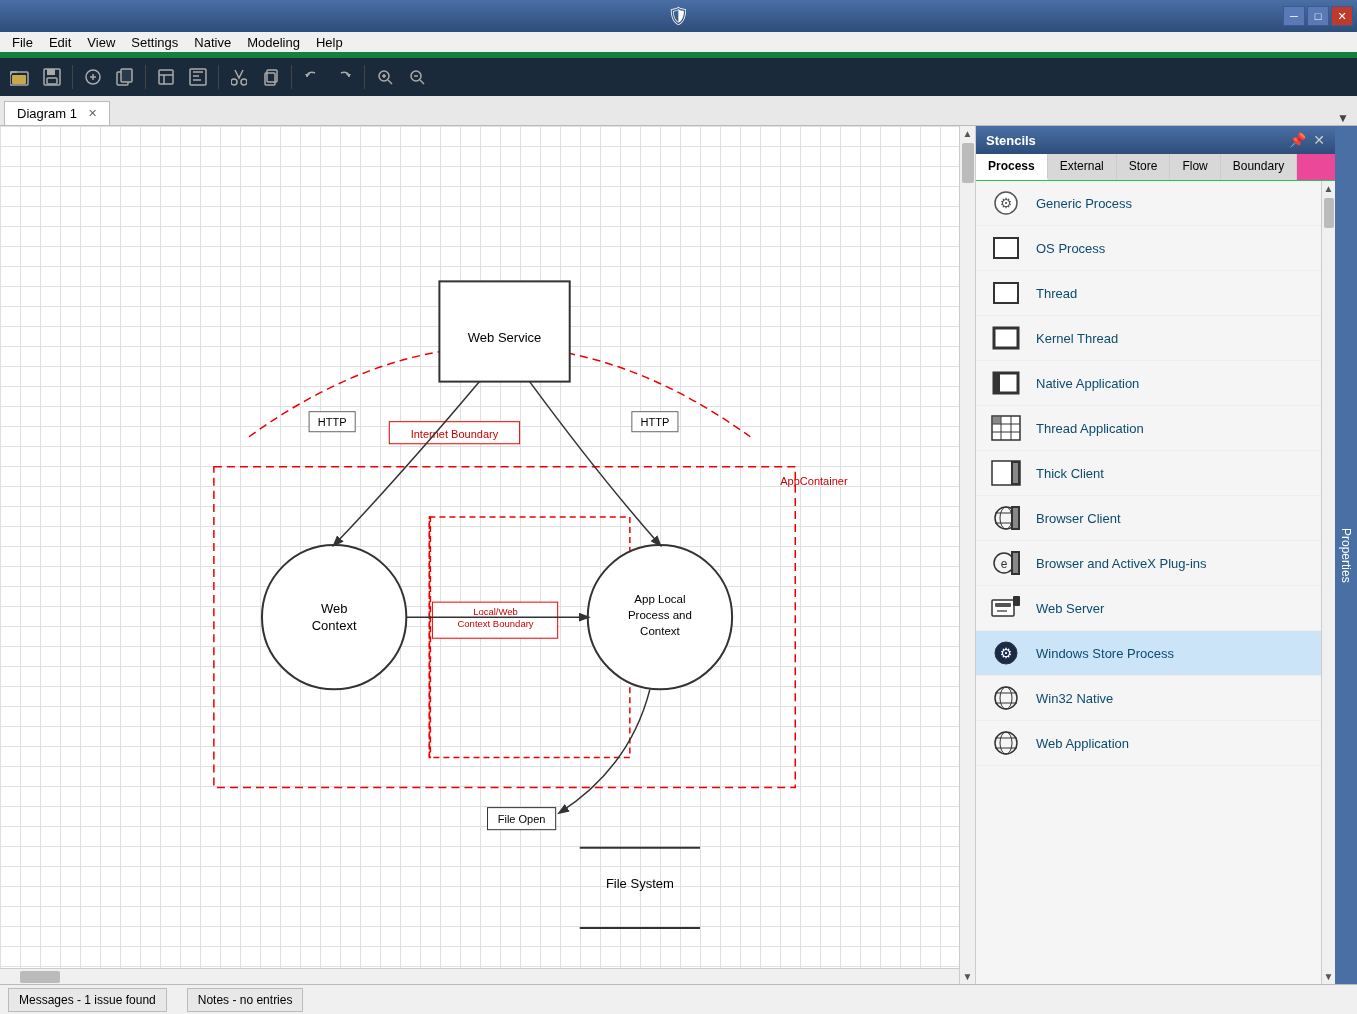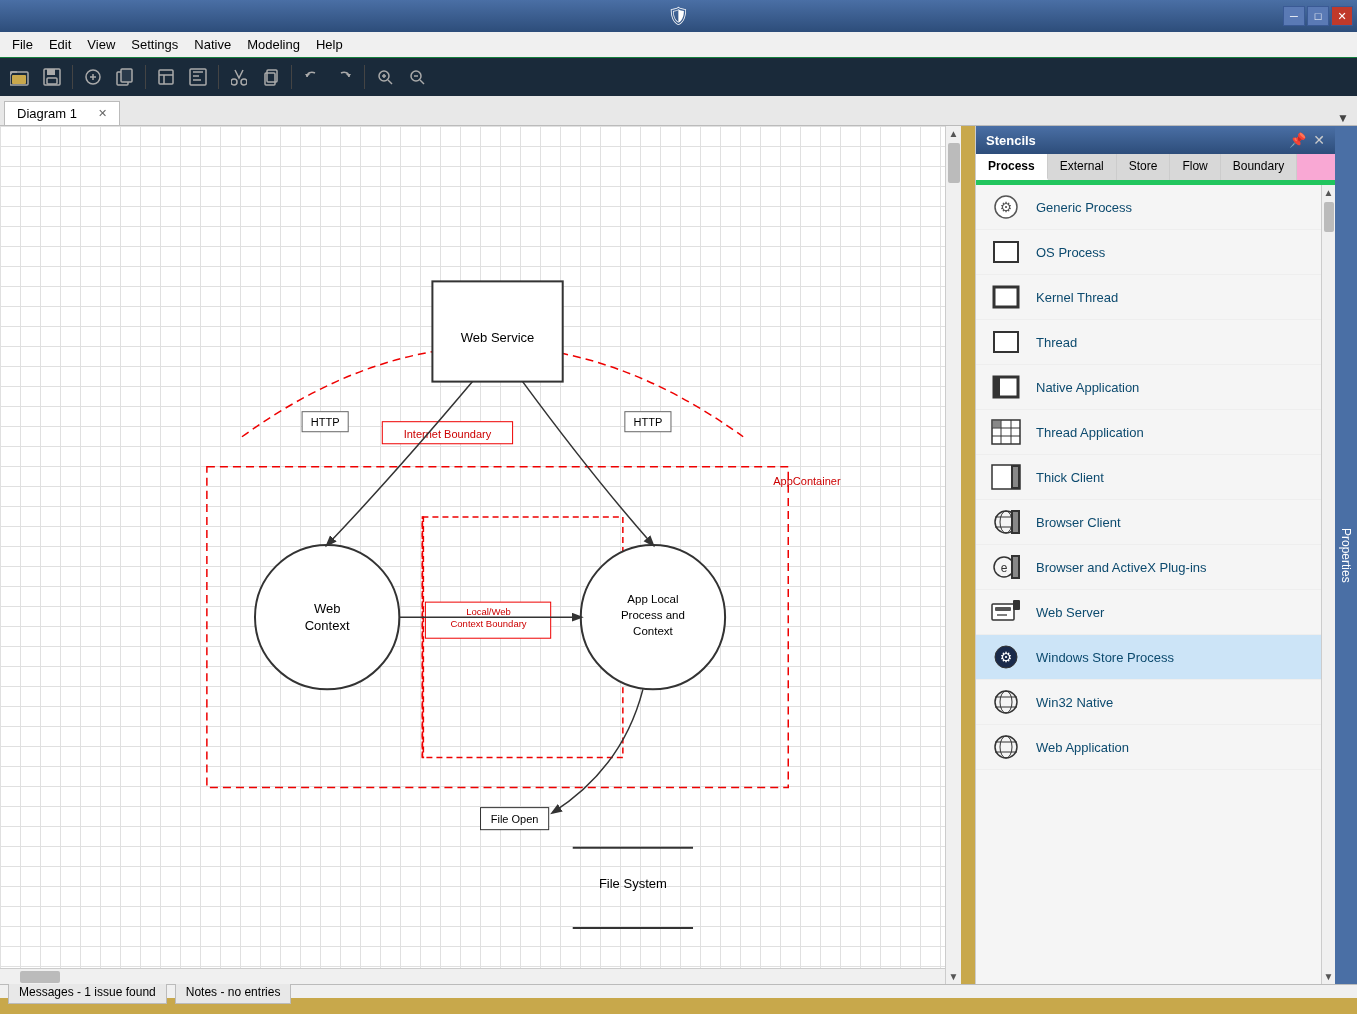--- a/index.html
+++ b/index.html
@@ -31,21 +31,21 @@
       color: white;
       font-size: 11px;
       cursor: pointer;
       display: flex; align-items: center; justify-content: center;
     }
     .title-btn.close { background: #c0392b; }
 
     
     .menu-bar {
       background: #f0f0f0;
-      border-bottom: 1px solid #15803d;
+      border-bottom: 6px solid #15803d;
       display: flex;
       align-items: center;
       height: 26px;
       padding: 0 4px;
     }
     .menu-item {
       padding: 3px 8px;
       cursor: pointer;
       font-size: 13px;
       color: #000;
@@ -81,21 +81,21 @@
       height: 30px;
       padding: 0 4px;
     }
     .tab {
       background: white;
       border: 1px solid #bbb;
       border-bottom: none;
       padding: 4px 12px;
       cursor: pointer;
       font-size: 13px;
-      display: flex; align-items: center; gap: 21px;
+      display: flex; align-items: center; gap: 11px;
       height: 24px;
     }
     .tab-close { font-size: 11px; color: #666; cursor: pointer; }
     .tab-dropdown { margin-left: auto; margin-right: 4px; color: #444; font-size: 12px; cursor: pointer; }
 
     
     .main-area {
       display: flex;
       height: calc(1014px - 32px - 26px - 38px - 30px - 30px);
       
@@ -149,38 +149,37 @@
       height: calc(100% - 16px);
     }
 
     
     .stencils-panel {
       width: 360px;
       background: #f5f5f5;
       border-left: 1px solid #ccc;
       display: flex;
       flex-direction: column;
-      margin-left: 14px;
     }
     .stencils-header {
       background: linear-gradient(to bottom, #4a6fa5, #2d4d7a);
       color: white;
       padding: 4px 10px;
       display: flex;
       align-items: center;
       justify-content: space-between;
       height: 28px;
     }
     .stencils-title { font-size: 13px; font-weight: bold; }
     .stencils-controls { display: flex; gap: 6px; font-size: 14px; color: #ccc; cursor: pointer; }
 
     .stencil-tabs {
       display: flex;
-      background: #f9a8d4;
-      border-bottom: 5px solid #22c55e;
+      background: #ec4899;
+      border-bottom: 1px solid #22c55e;
     }
     .stencil-tab {
       padding: 5px 12px;
       font-size: 12px;
       cursor: pointer;
       border-right: 1px solid #ccc;
       background: #d8d8d8;
     }
     .stencil-tab.active {
       background: white;
@@ -222,25 +221,25 @@
       padding: 10px 4px;
       font-size: 12px;
       cursor: pointer;
       display: flex; align-items: center; justify-content: center;
     }
 
     
     .status-bar {
       background: #f0f0f0;
       border-top: 1px solid #bbb;
-      height: 14px;
+      height: 30px;
       display: flex;
       align-items: center;
       padding: 0 8px;
-      gap: 4px;
+      gap: 16px;
     }
     .status-item {
       padding: 4px 10px;
       border: 1px solid #bbb;
       background: #e8e8e8;
       font-size: 12px;
       cursor: pointer;
       margin-right: 4px;
     }
   </style>
@@ -469,33 +468,33 @@
             <svg width="28" height="24" viewBox="0 0 28 24">
               <rect x="2" y="2" width="24" height="20" fill="white" stroke="#333" stroke-width="2"></rect>
             </svg>
           </div>
           <span class="stencil-label">OS Process</span>
         </div>
 
         <div class="stencil-item">
           <div class="stencil-icon">
             <svg width="28" height="24" viewBox="0 0 28 24">
+              <rect x="2" y="2" width="24" height="20" fill="white" stroke="#333" stroke-width="2"></rect>
+            </svg>
+          </div>
+          <span class="stencil-label">Thread</span>
+        </div>
+
+        <div class="stencil-item">
+          <div class="stencil-icon">
+            <svg width="28" height="24" viewBox="0 0 28 24">
               <rect x="2" y="2" width="24" height="20" fill="white" stroke="#333" stroke-width="3"></rect>
             </svg>
           </div>
           <span class="stencil-label">Kernel Thread</span>
-        </div>
-
-        <div class="stencil-item">
-          <div class="stencil-icon">
-            <svg width="28" height="24" viewBox="0 0 28 24">
-              <rect x="2" y="2" width="24" height="20" fill="white" stroke="#333" stroke-width="2"></rect>
-            </svg>
-          </div>
-          <span class="stencil-label">Thread</span>
         </div>
 
         <div class="stencil-item">
           <div class="stencil-icon">
             <svg width="28" height="24" viewBox="0 0 28 24">
               <rect x="2" y="2" width="24" height="20" fill="white" stroke="#333" stroke-width="3"></rect>
               <rect x="2" y="2" width="6" height="20" fill="#333"></rect>
             </svg>
           </div>
           <span class="stencil-label">Native Application</span>

